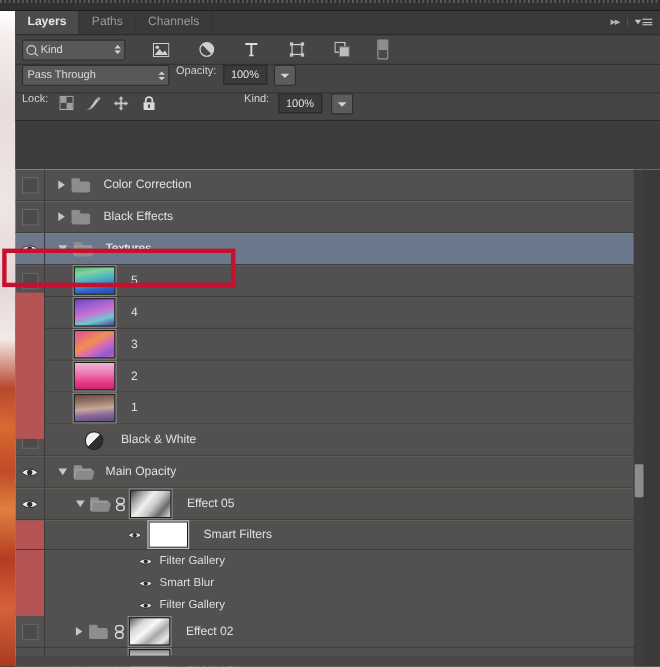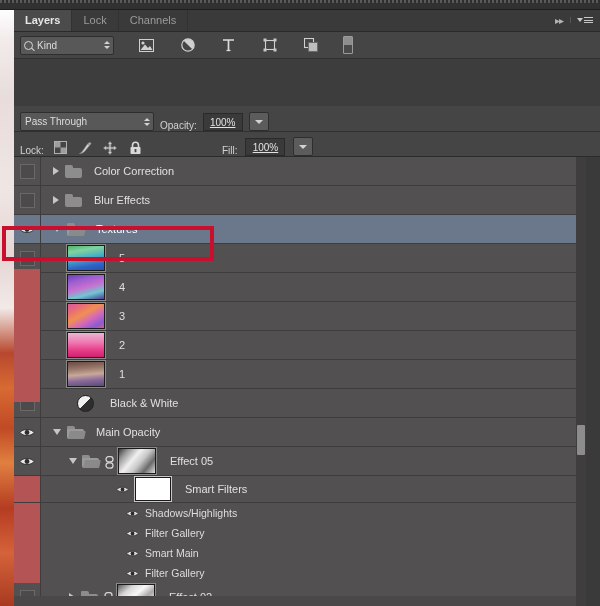--- a/index.html
+++ b/index.html
@@ -175,76 +175,75 @@
     border: 1px solid #9a9a9a;
     border-radius: 1px;
     background: linear-gradient(180deg, #8e8e8e 0 50%, #4a4a4a 50% 100%);
     cursor: pointer;
   }
 
   
   .blendbar {
     height: 25px; flex: none;
     background: #454545;
-    display: flex; align-items: flex-end;
+    display: flex; align-items: flex-start;
     padding: 0 6px; gap: 6px;
     border-bottom: 1px solid #303030;
-    margin-top: 47px;
   }
   .blend-select {
     width: 124px; height: 17px;
     background: #585858;
     border: 1px solid #2e2e2e;
     border-radius: 2px;
     display: flex; align-items: center;
     padding: 0 4px;
     font-size: 10px; color: #dcdcdc;
     position: relative; cursor: pointer;
   }
   .lbl { font-size: 10px; color: #d2d2d2; }
   .numfield {
     width: 38px; height: 16px;
     background: #3a3a3a;
     border: 1px solid #2a2a2a;
     display: flex; align-items: center; justify-content: center;
     font-size: 10px; color: #e2e2e2;
     cursor: text;
-    text-decoration: underline;
   }
   .numdrop {
     width: 18px; height: 17px;
     background: #5c5c5c;
     border: 1px solid #2e2e2e;
     border-radius: 2px;
     display: flex; align-items: center; justify-content: center;
     cursor: pointer;
   }
   .numdrop .tri {
     width: 0; height: 0;
     border-left: 4px solid transparent;
     border-right: 4px solid transparent;
     border-top: 4.5px solid #d2d2d2;
   }
 
   
   .lockbar {
     height: 24px; flex: none;
     background: #454545;
-    display: flex; align-items: flex-end;
+    display: flex; align-items: flex-start;
     padding: 0 6px; gap: 8px;
     border-bottom: 1px solid #2b2b2b;
   }
   .lockbar .lockgap { width: 62px; }
 
   
   .layerlist {
     position: relative;
     flex: 1;
     background: #bef264;
     overflow: hidden;
+    margin-top: 44px;
   }
   .row {
     position: relative;
     height: 28px;
     display: flex; align-items: center;
     background: #525050;
     border-bottom: 1px solid #3e3c3c;
     cursor: default;
   }
   .row.selected { background: #6b788c; }
@@ -416,21 +415,21 @@
 
   <div class="drag-handle"></div>
 
   <div class="panel">
 
     <div class="tabbar">
       <div class="tab active">
         <span>Layers</span>
       </div>
       <div class="tab">
-        <span>Lock</span>
+        <span>Paths</span>
       </div>
       <div class="tab">
         <span>Channels</span>
       </div>
       <div class="tab-spacer"></div>
       <div class="tabbar-right">
         <span class="icon-collapse">▸▸</span>
         <span class="icon-panelmenu">
           <span class="tri"></span>
           <span class="lines">
@@ -525,21 +524,21 @@
         </svg>
       </div>
       <div class="fic">
         <svg width="13" height="14" viewBox="0 0 13 14">
           <path d="M3.5 6 V4.2 A3 3 0 0 1 9.5 4.2 V6" fill="none" stroke="#d8d8d8" stroke-width="1.6"></path>
           <rect x="1.5" y="6" width="10" height="7" rx="0.8" fill="#d8d8d8"></rect>
           <rect x="5.6" y="8" width="1.8" height="3.2" fill="#4a4a4a"></rect>
         </svg>
       </div>
       <div class="lockgap"></div>
-      <span class="lbl">Fill:</span>
+      <span class="lbl">Kind:</span>
       <div class="numfield">100%</div>
       <div class="numdrop">
           <span class="tri"></span>
         </div>
     </div>
 
     <div class="layerlist">
 
       <div class="redband" style="top:112px;height:133px;"></div>
 
@@ -563,21 +562,21 @@
           <span class="eye-off"></span>
         </div>
         <span class="indent" style="width:12px"></span>
         <span class="tri-right"></span>
         <span class="indent" style="width:6px"></span>
         <span class="folder">
             <span class="tabf"></span>
             <span class="body"></span>
           </span>
         <span class="indent" style="width:12px"></span>
-        <span class="name">Blur Effects</span>
+        <span class="name">Black Effects</span>
       </div>
 
       <div class="row selected">
         <div class="eyecell">
           <span class="eye-on">
             <svg width="16" height="11" viewBox="0 0 16 11">
               <path d="M1 5.5 C3.5 1.5 12.5 1.5 15 5.5 C12.5 9.5 3.5 9.5 1 5.5 Z" fill="#e8e8e8" stroke="#2c2c2c" stroke-width="0.9"></path>
               <circle cx="8" cy="5.5" r="2.4" fill="#2c2c2c"></circle>
             </svg>
           </span>
@@ -717,32 +716,33 @@
               <path d="M0.8 4.5 C3 1.4 10 1.4 12.2 4.5 C10 7.6 3 7.6 0.8 4.5 Z" fill="#e0e0e0" stroke="#2c2c2c" stroke-width="0.8"></path>
               <circle cx="6.5" cy="4.5" r="1.9" fill="#2c2c2c"></circle>
             </svg>
           </span>
         </span>
         <span class="thumb mask sm"></span>
         <span class="indent" style="width:14px"></span>
         <span class="name">Smart Filters</span>
       </div>
 
+
       <div class="row filter-row">
         <div class="eyecell onred"></div>
         <span class="indent" style="width:78px"></span>
         <span class="eyecell-sm">
           <span class="eye-small">
             <svg width="13" height="9" viewBox="0 0 13 9">
               <path d="M0.8 4.5 C3 1.4 10 1.4 12.2 4.5 C10 7.6 3 7.6 0.8 4.5 Z" fill="#e0e0e0" stroke="#2c2c2c" stroke-width="0.8"></path>
               <circle cx="6.5" cy="4.5" r="1.9" fill="#2c2c2c"></circle>
             </svg>
           </span>
         </span>
-        <span class="name filtname">Shadows/Highlights</span>
+        <span class="name filtname">Filter Gallery</span>
         <span class="slider-ic">
           <svg width="14" height="10" viewBox="0 0 14 10">
             <path d="M0.5 2 H13.5 M0.5 5 H13.5 M0.5 8 H13.5" stroke="#c0c0c0" stroke-width="1"></path>
             <path d="M8 0.3 L9.6 2 H6.4 Z" fill="#d8d8d8"></path>
             <path d="M5 3.3 L6.6 5 H3.4 Z" fill="#d8d8d8"></path>
             <path d="M9.5 6.3 L11.1 8 H7.9 Z" fill="#d8d8d8"></path>
           </svg>
         </span>
       </div>
 
@@ -750,21 +750,21 @@
         <div class="eyecell onred"></div>
         <span class="indent" style="width:78px"></span>
         <span class="eyecell-sm">
           <span class="eye-small">
             <svg width="13" height="9" viewBox="0 0 13 9">
               <path d="M0.8 4.5 C3 1.4 10 1.4 12.2 4.5 C10 7.6 3 7.6 0.8 4.5 Z" fill="#e0e0e0" stroke="#2c2c2c" stroke-width="0.8"></path>
               <circle cx="6.5" cy="4.5" r="1.9" fill="#2c2c2c"></circle>
             </svg>
           </span>
         </span>
-        <span class="name filtname">Filter Gallery</span>
+        <span class="name filtname">Smart Blur</span>
         <span class="slider-ic">
           <svg width="14" height="10" viewBox="0 0 14 10">
             <path d="M0.5 2 H13.5 M0.5 5 H13.5 M0.5 8 H13.5" stroke="#c0c0c0" stroke-width="1"></path>
             <path d="M8 0.3 L9.6 2 H6.4 Z" fill="#d8d8d8"></path>
             <path d="M5 3.3 L6.6 5 H3.4 Z" fill="#d8d8d8"></path>
             <path d="M9.5 6.3 L11.1 8 H7.9 Z" fill="#d8d8d8"></path>
           </svg>
         </span>
       </div>
 
@@ -772,42 +772,20 @@
         <div class="eyecell onred"></div>
         <span class="indent" style="width:78px"></span>
         <span class="eyecell-sm">
           <span class="eye-small">
             <svg width="13" height="9" viewBox="0 0 13 9">
               <path d="M0.8 4.5 C3 1.4 10 1.4 12.2 4.5 C10 7.6 3 7.6 0.8 4.5 Z" fill="#e0e0e0" stroke="#2c2c2c" stroke-width="0.8"></path>
               <circle cx="6.5" cy="4.5" r="1.9" fill="#2c2c2c"></circle>
             </svg>
           </span>
         </span>
-        <span class="name filtname">Smart Main</span>
-        <span class="slider-ic">
-          <svg width="14" height="10" viewBox="0 0 14 10">
-            <path d="M0.5 2 H13.5 M0.5 5 H13.5 M0.5 8 H13.5" stroke="#c0c0c0" stroke-width="1"></path>
-            <path d="M8 0.3 L9.6 2 H6.4 Z" fill="#d8d8d8"></path>
-            <path d="M5 3.3 L6.6 5 H3.4 Z" fill="#d8d8d8"></path>
-            <path d="M9.5 6.3 L11.1 8 H7.9 Z" fill="#d8d8d8"></path>
-          </svg>
-        </span>
-      </div>
-
-      <div class="row filter-row">
-        <div class="eyecell onred"></div>
-        <span class="indent" style="width:78px"></span>
-        <span class="eyecell-sm">
-          <span class="eye-small">
-            <svg width="13" height="9" viewBox="0 0 13 9">
-              <path d="M0.8 4.5 C3 1.4 10 1.4 12.2 4.5 C10 7.6 3 7.6 0.8 4.5 Z" fill="#e0e0e0" stroke="#2c2c2c" stroke-width="0.8"></path>
-              <circle cx="6.5" cy="4.5" r="1.9" fill="#2c2c2c"></circle>
-            </svg>
-          </span>
-        </span>
         <span class="name filtname">Filter Gallery</span>
         <span class="slider-ic">
           <svg width="14" height="10" viewBox="0 0 14 10">
             <path d="M0.5 2 H13.5 M0.5 5 H13.5 M0.5 8 H13.5" stroke="#c0c0c0" stroke-width="1"></path>
             <path d="M8 0.3 L9.6 2 H6.4 Z" fill="#d8d8d8"></path>
             <path d="M5 3.3 L6.6 5 H3.4 Z" fill="#d8d8d8"></path>
             <path d="M9.5 6.3 L11.1 8 H7.9 Z" fill="#d8d8d8"></path>
           </svg>
         </span>
       </div>

